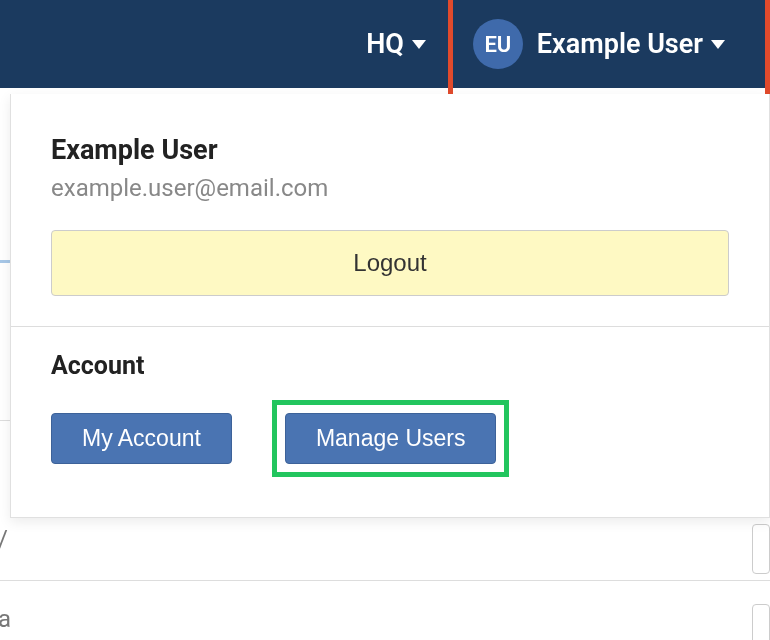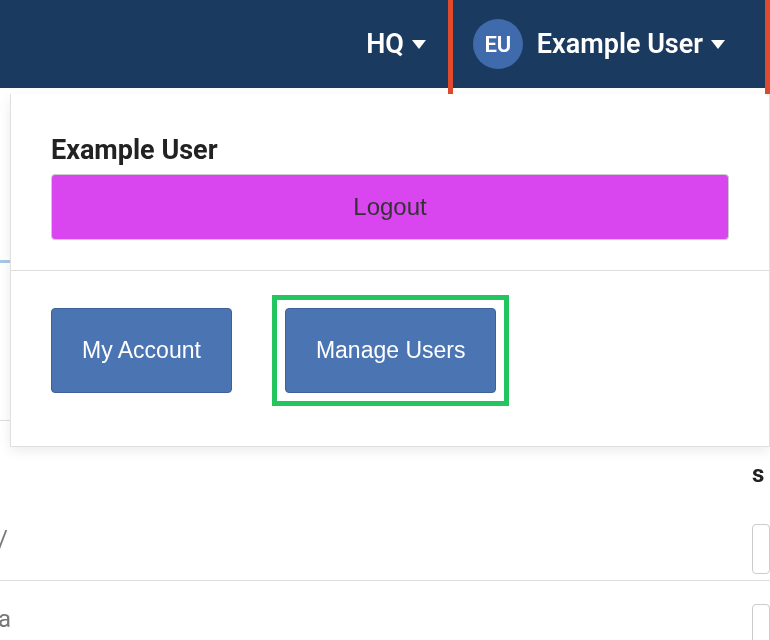--- a/index.html
+++ b/index.html
@@ -85,21 +85,21 @@
       margin-bottom: 8px;
     }
     .user-email {
       font-size: 24px;
       color: #888;
       margin-bottom: 28px;
     }
     .outline-btn {
       display: block;
       width: 100%;
-      background: #d946ef;
+      background: #fef9c3;
       border: 1px solid #ccc;
       border-radius: 4px;
       padding: 18px;
       font-size: 24px;
       color: #333;
       text-align: center;
       cursor: pointer;
       margin-bottom: 20px;
     }
     .outline-btn:last-child {
@@ -120,21 +120,21 @@
     .solid-buttons {
       display: flex;
       gap: 40px;
       align-items: center;
     }
     .solid-btn {
       background: #4a74b2;
       border: 1px solid #3d6299;
       color: #fff;
       font-size: 23px;
-      padding: 28px 30px;
+      padding: 11px 30px;
       border-radius: 4px;
       cursor: pointer;
     }
     .highlight-box {
       border: 5px solid #22c55e;
       padding: 8px;
       display: inline-block;
     }
     .bg-hint {
       position: absolute;
@@ -195,24 +195,26 @@
       </div>
       <span>Example User</span>
       <span class="caret"></span>
     </div>
   </div>
 </div>
 
 <div class="dropdown">
   <div class="dropdown-section">
     <div class="user-name">Example User</div>
+    <div class="user-email">example.user@email.com</div>
     <button class="outline-btn">Logout</button>
   </div>
   <div class="divider"></div>
   <div class="account-section">
+    <div class="section-title">Account</div>
     <div class="solid-buttons">
       <button class="solid-btn">My Account</button>
       <div class="highlight-box">
         <button class="solid-btn">Manage Users</button>
       </div>
     </div>
   </div>
 </div>
 
 </body></html>

